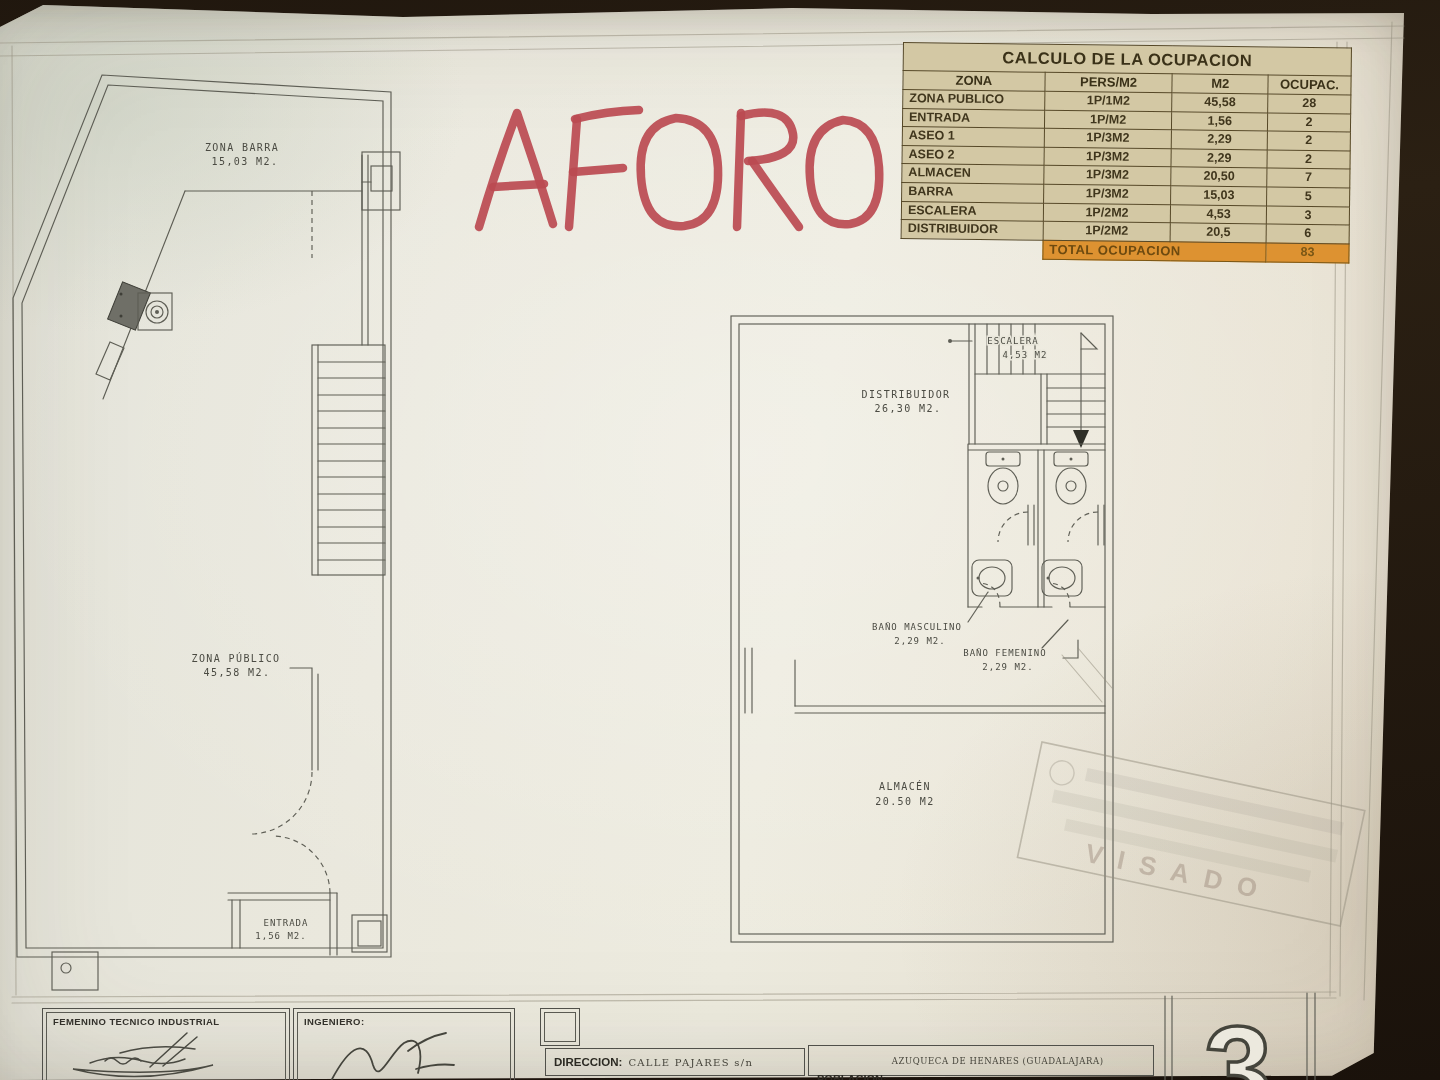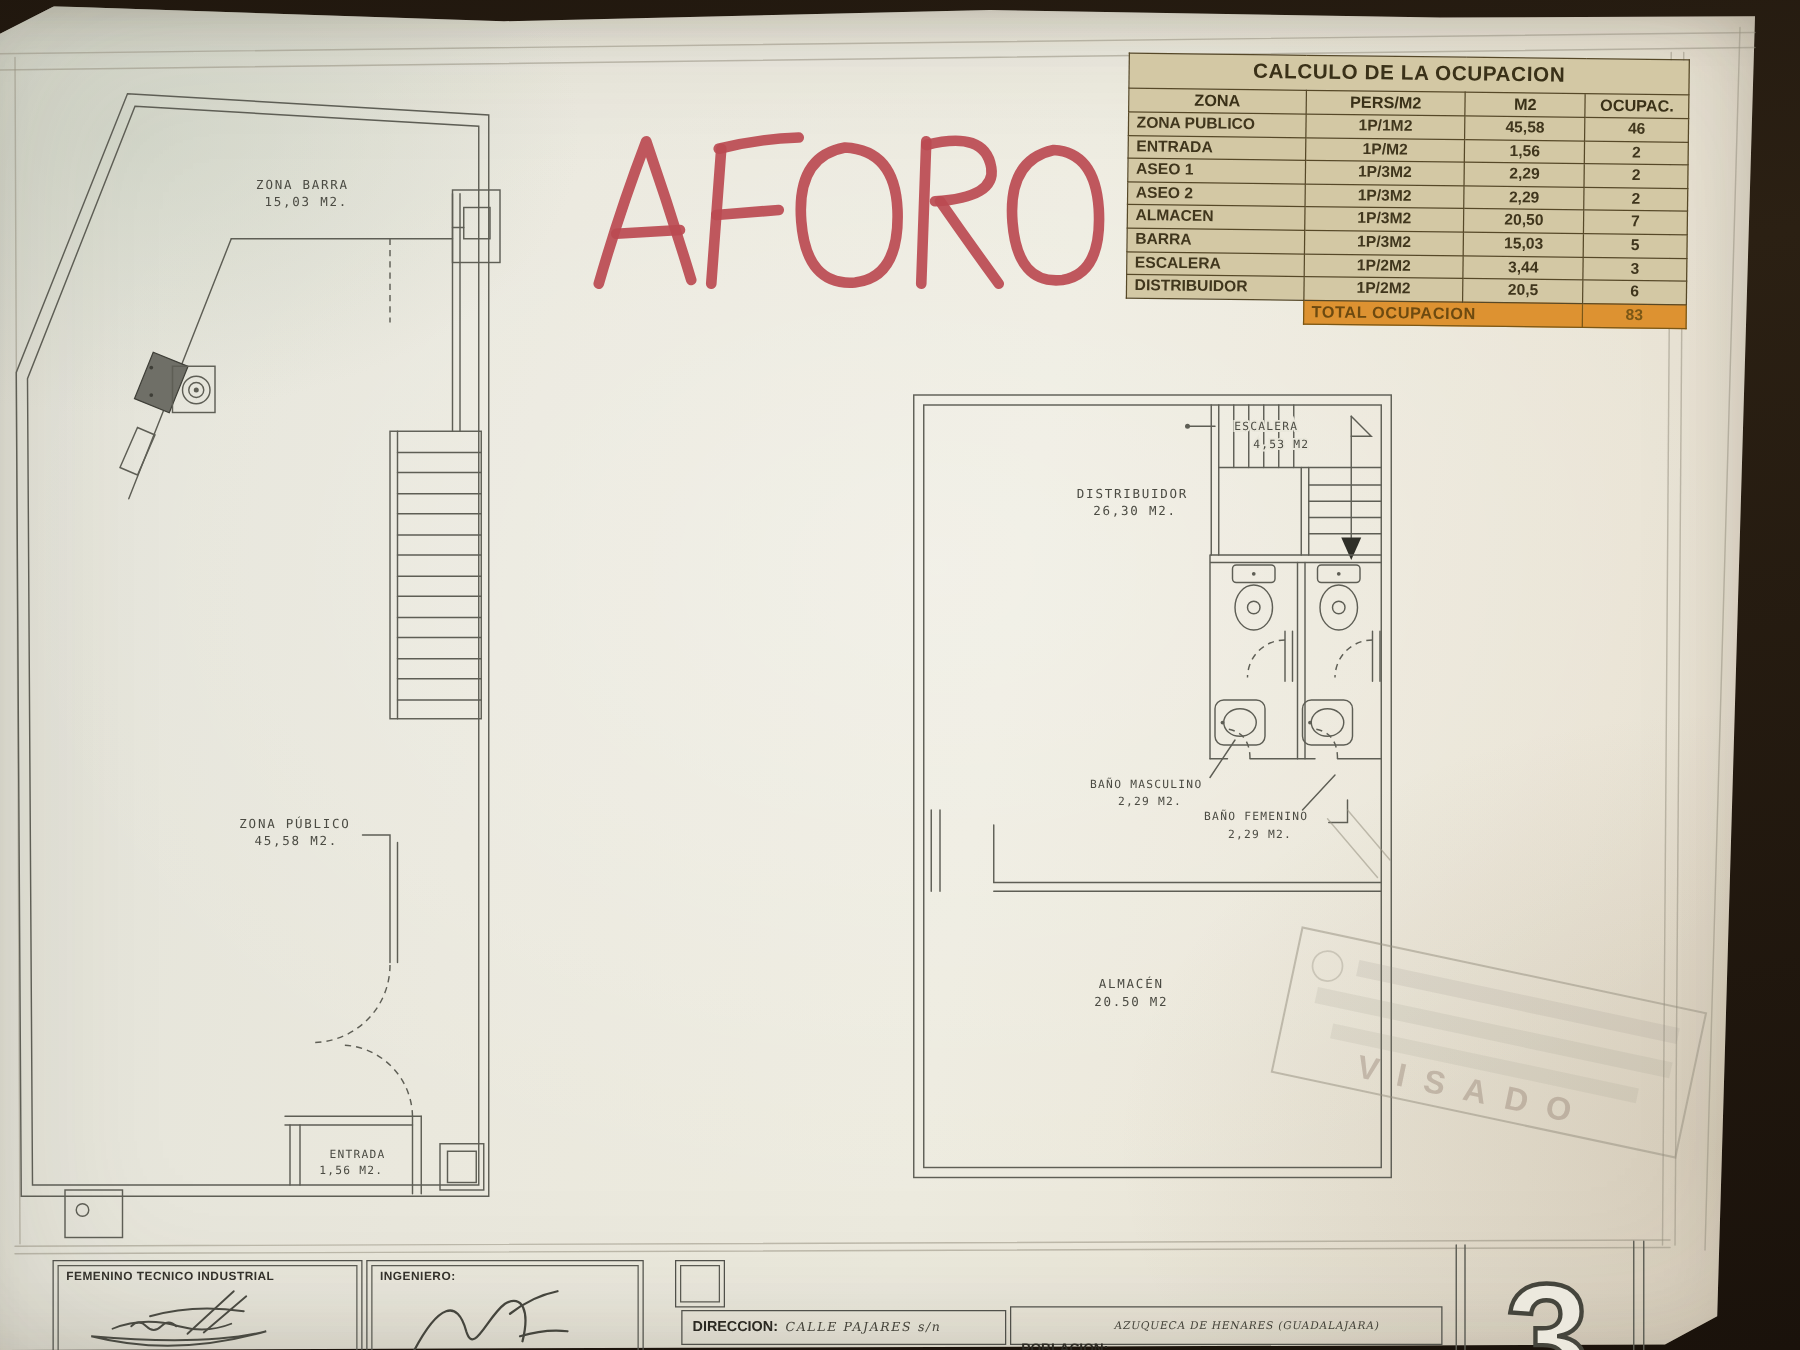--- a/index.html
+++ b/index.html
@@ -45,21 +45,21 @@
   #occ-table .occ-total-val{background:#dd9231;color:#7a5716;border-color:#7a5716;}
 
   
   .tb-box{position:absolute;border:1.5px solid #50504a;outline:1px solid #5a5a52;outline-offset:-5px;}
   .tb-box-head{font-weight:bold;font-size:9.5px;color:#33312b;letter-spacing:.4px;padding:7px 0 0 10px;filter:blur(.2px);white-space:nowrap;}
   .tb-plain{position:absolute;border:1.5px solid #50504a;}
   .tb-proj-label{font-weight:bold;font-size:15px;color:#2b2922;letter-spacing:.5px;}
   .tb-proj-value{font-family:"DejaVu Serif",serif;font-style:italic;font-size:12px;letter-spacing:2.2px;color:#3d3b33;}
   .tb-row{display:flex;align-items:center;gap:8px;height:100%;padding-left:12px;box-sizing:border-box;}
   .tb-sm-label{font-weight:bold;font-size:11.5px;color:#2b2922;}
-  .tb-sm-value{font-family:"DejaVu Serif",serif;font-style:italic;font-size:10px;letter-spacing:1.3px;color:#45433a;white-space:nowrap;}
+  .tb-sm-value{font-family:"DejaVu Serif",serif;font-size:10px;letter-spacing:1.3px;color:#45433a;white-space:nowrap;}
   .tb-xs-value{font-size:8.5px;letter-spacing:.6px;}
 </style>
 </head>
 <body>
 
 <div id="photo">
   <div class="paper"></div>
 
   <svg width="1440" height="1080" viewBox="0 0 1440 1080" style="position:absolute;inset:0;">
 
@@ -261,21 +261,21 @@
             <td class="occ-h">PERS/M2</td>
             <td class="occ-h">M2</td>
             <td class="occ-h">OCUPAC.</td>
           </tr>
       </tbody>
       <tbody id="occ-body">
           <tr>
             <td class="occ-zone">ZONA PUBLICO</td>
             <td class="occ-num">1P/1M2</td>
             <td class="occ-num">45,58</td>
-            <td class="occ-num">46</td>
+            <td class="occ-num">28</td>
           </tr>
           <tr>
             <td class="occ-zone">ENTRADA</td>
             <td class="occ-num">1P/M2</td>
             <td class="occ-num">1,56</td>
             <td class="occ-num">2</td>
           </tr>
           <tr>
             <td class="occ-zone">ASEO 1</td>
             <td class="occ-num">1P/3M2</td>
@@ -296,21 +296,21 @@
           </tr>
           <tr>
             <td class="occ-zone">BARRA</td>
             <td class="occ-num">1P/3M2</td>
             <td class="occ-num">15,03</td>
             <td class="occ-num">5</td>
           </tr>
           <tr>
             <td class="occ-zone">ESCALERA</td>
             <td class="occ-num">1P/2M2</td>
-            <td class="occ-num">3,44</td>
+            <td class="occ-num">4,53</td>
             <td class="occ-num">3</td>
           </tr>
           <tr>
             <td class="occ-zone">DISTRIBUIDOR</td>
             <td class="occ-num">1P/2M2</td>
             <td class="occ-num">20,5</td>
             <td class="occ-num">6</td>
           </tr>
         </tbody>
       <tbody>

